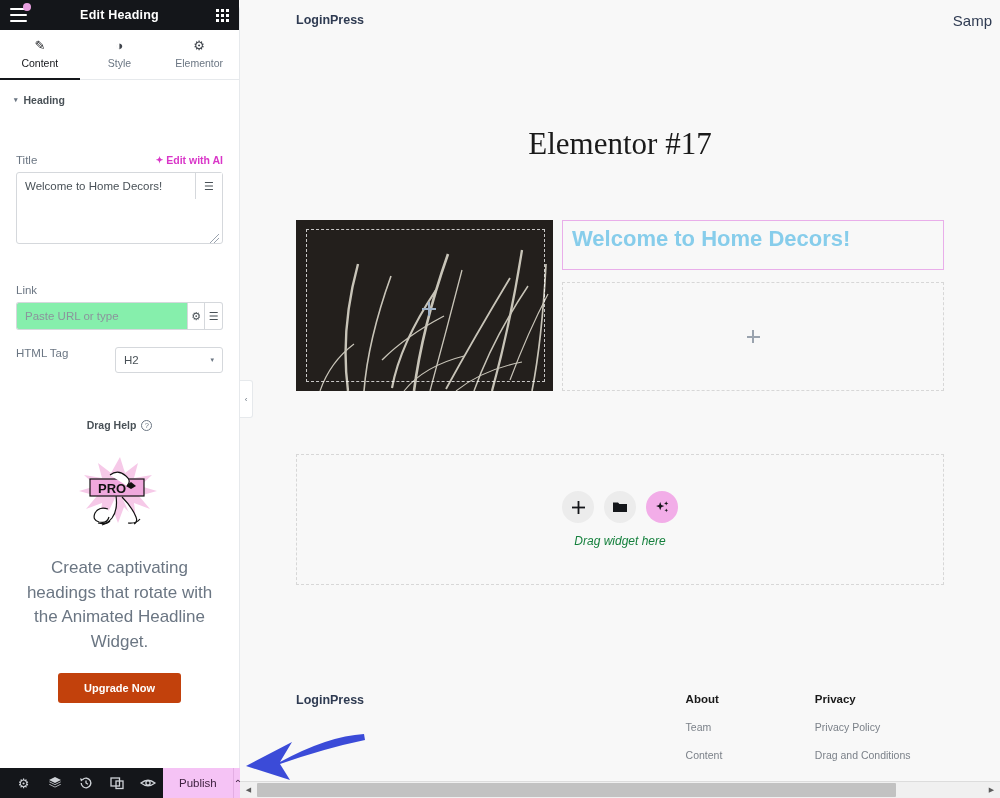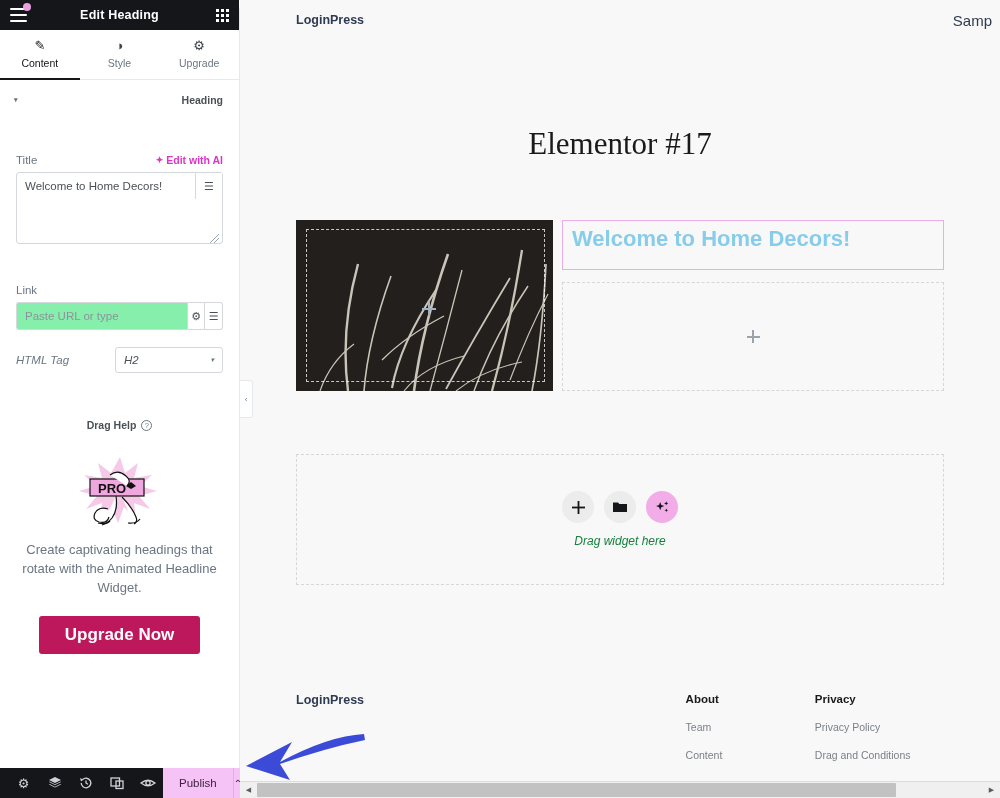--- a/index.html
+++ b/index.html
@@ -51,21 +51,21 @@
     border-bottom: 2px solid transparent; margin-bottom: -1px; }
   .tab.active { color: #14161a; border-bottom-color: #14161a; }
   .tab .ticon { font-size: 13px; line-height: 1; color: #14161a; }
   .tab:not(.active) .ticon { color: #3f444b; }
 
   .panel-body { flex: 1; overflow: hidden; background: #ffffff; position: relative; }
 
   .section-head {
     display: flex; align-items: center; gap: 6px;
     padding: 14px 16px 12px 14px; font-size: 10.5px;
-    font-weight: bold; color: #495157; cursor: pointer; justify-content: space-between;
+    font-weight: bold; color: #495157; cursor: pointer;
   }
   .caret { font-size: 7px; color: #6b7683; }
 
   .field { padding: 0 16px 0 16px; margin-top: 36px; }
   .field-row { display: flex; align-items: center;
     justify-content: space-between; margin-bottom: 6px; }
   .field-label { font-size: 11.5px; color: #6b7683; }
   .ai-link { font-size: 10.5px; color: #d936c8; font-weight: bold;
     display: flex; align-items: center; gap: 3px; cursor: pointer; }
   .ai-spark { font-size: 9px; }
@@ -94,40 +94,40 @@
     font-size: 11.5px; color: #495157; padding: 0 8px;
     font-family: "Liberation Sans", sans-serif; outline: none; background: #86efac;
   }
   input.ctrl::placeholder { color: #8b949c; }
   .link-btn { width: 26px; height: 28px; border: 1px solid #d5d8dc;
     background: #fff; display: flex; align-items: center;
     justify-content: center; cursor: pointer; font-size: 11px; color: #495157; }
   .link-btn.last { border-radius: 0 3px 3px 0; }
   .link-btn + .link-btn { border-left: none; }
 
-  .select-row { display: flex; align-items: center;
-    justify-content: space-between; font-style: italic; }
+  .select-row { display: flex; align-items: flex-start;
+    justify-content: space-between; }
   .select-box { position: relative; width: 108px; height: 26px;
     border: 1px solid #d5d8dc; border-radius: 3px; background: #fff;
     display: flex; align-items: center; padding: 0 8px;
     font-size: 11.5px; color: #495157; cursor: pointer; }
   .sel-caret { position: absolute; right: 8px; font-size: 7px; color: #6b7683; }
 
   .need-help { text-align: center; font-size: 10.5px; color: #495157;
     font-weight: bold; margin-top: 46px; display: flex;
     align-items: center; justify-content: center; gap: 5px; cursor: pointer; }
   .qmark { display: inline-flex; align-items: center; justify-content: center;
     width: 11px; height: 11px; border: 1px solid #6b7683; border-radius: 50%;
     font-size: 7.5px; color: #6b7683; font-weight: normal; }
 
   .promo { text-align: center; padding: 22px 22px 0 22px; }
   .promo-art { height: 76px; display: flex; align-items: center; justify-content: center; }
-  .promo-text { font-size: 13px; color: #6b7683; line-height: 1.45; margin-top: 12px; }
+  .promo-text { font-size: 17px; color: #6b7683; line-height: 1.45; margin-top: 27px; }
   .upgrade-btn { display: inline-block; margin-top: 18px;
-    background: #be185d; color: #fff; font-size: 17px; font-weight: bold;
+    background: #c2410c; color: #fff; font-size: 11px; font-weight: bold;
     padding: 9px 26px; border-radius: 3px; cursor: pointer; border: none;
     font-family: "Liberation Sans", sans-serif; }
 
   .panel-footer {
     position: absolute; left: 0; bottom: 0; width: 240px; height: 30px;
     background: #14161a; display: flex; align-items: center;
   }
   .pf-icons { display: flex; align-items: center; gap: 0; padding-left: 8px; }
   .pf-icon { width: 31px; height: 30px; display: flex;
     align-items: center; justify-content: center; color: #cfd3d8;
@@ -259,21 +259,21 @@
       <div class="tab active">
         <span class="ticon">✎</span>
         <span>Content</span>
       </div>
       <div class="tab">
         <span class="ticon">◑</span>
         <span>Style</span>
       </div>
       <div class="tab">
         <span class="ticon">⚙</span>
-        <span>Upgrade</span>
+        <span>Elementor</span>
       </div>
     </div>
 
     <div class="panel-body">
 
       <div class="section-head">
         <span class="caret">▾</span>
         <span>Heading</span>
       </div>
 

